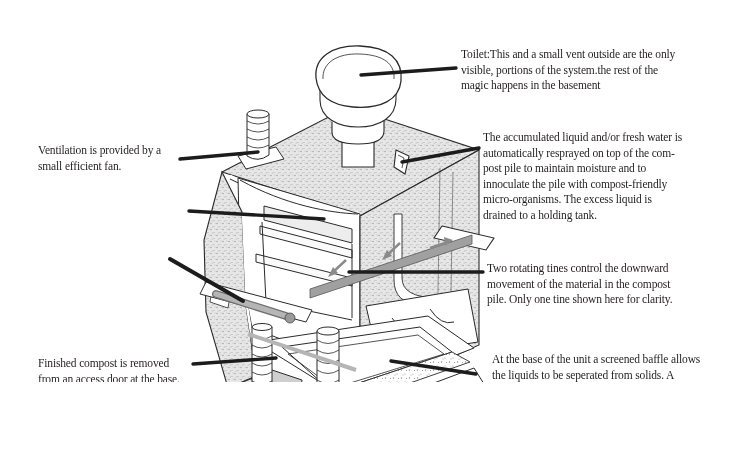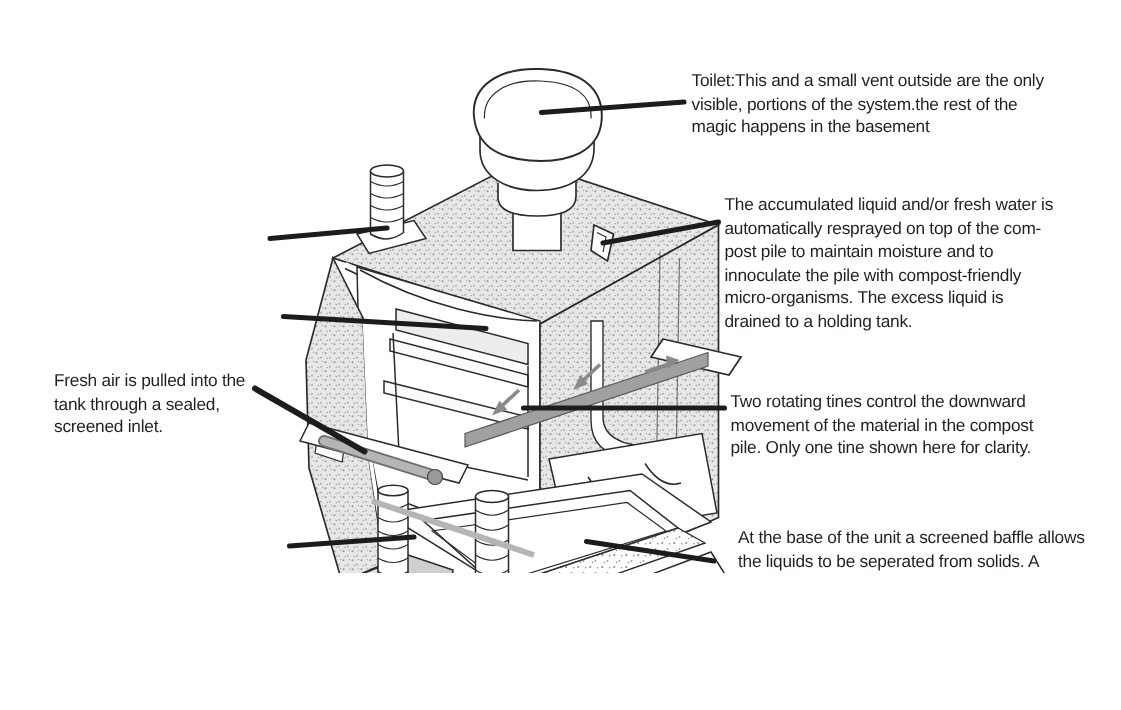--- a/index.html
+++ b/index.html
@@ -1,19 +1,19 @@
 <!DOCTYPE html>
 <html><head>
 <meta charset="utf-8">
 <title>Composting Toilet System Diagram</title>
 <style>
   html,body{margin:0;padding:0;background:#ffffff;}
   #stage{
     position:relative;width:747px;height:382px;background:#ffffff;
-    overflow:hidden;font-family:Liberation Sans, sans-serif;
+    overflow:hidden;font-family:Liberation Serif, serif;
   }
   #art{position:absolute;left:0;top:0;}
   .note{
     position:absolute;
     font-size:11.5px;line-height:15.5px;letter-spacing:-0.15px;
     color:#231f20;white-space:pre;
   }
   .note-toilet  {left:461px;top:47px;}
   .note-vent    {left:38px; top:143px;}
   .note-air     {left:38px; top:189px;}
@@ -169,23 +169,24 @@
       <line x1="193" y1="364" x2="276" y2="358"></line>
       <line x1="479" y1="148" x2="402" y2="162"></line>
       <line x1="483" y1="272" x2="349" y2="272"></line>
       <line x1="476" y1="374" x2="391" y2="361"></line>
     </g>
   </svg>
 
   <div class="note note-toilet">Toilet:This and a small vent outside are the only
 visible, portions of the system.the rest of the
 magic happens in the basement</div>
-  <div class="note note-fresh">Fresh air is pulled into the
-tank through a sealed,
-screened inlet.</div>
+  <div class="note note-vent">Ventilation is provided by a
+small efficient fan.</div>
+  <div class="note note-compost">Finished compost is removed
+from an access door at the base.</div>
   <div class="note note-liquid">The accumulated liquid and/or fresh water is
 automatically resprayed on top of the com-
 post pile to maintain moisture and to
 innoculate the pile with compost-friendly
 micro-organisms. The excess liquid is
 drained to a holding tank.</div>
   <div class="note note-tines">Two rotating tines control the downward
 movement of the material in the compost
 pile. Only one tine shown here for clarity.</div>
   <div class="note note-base">At the base of the unit a screened baffle allows

